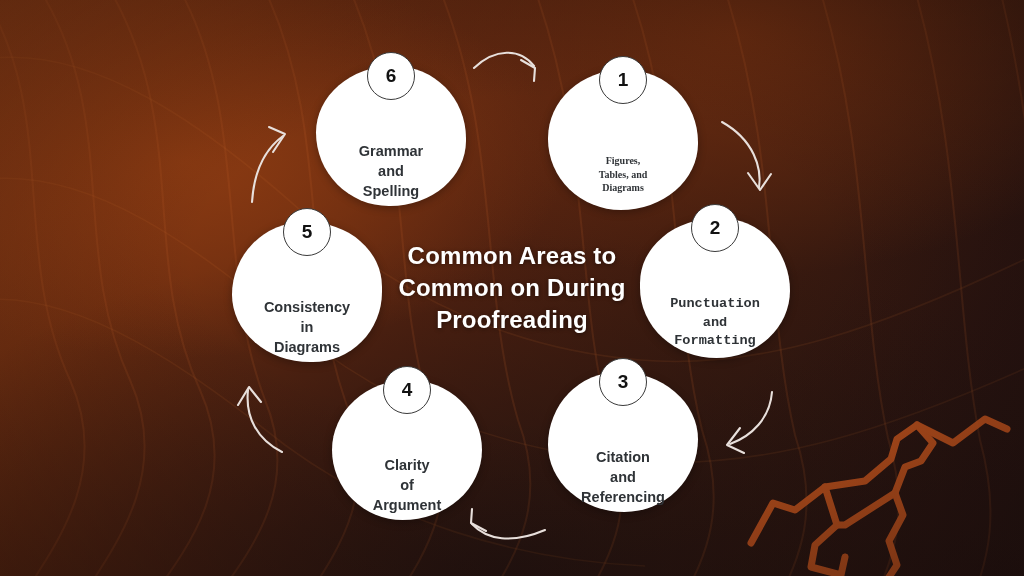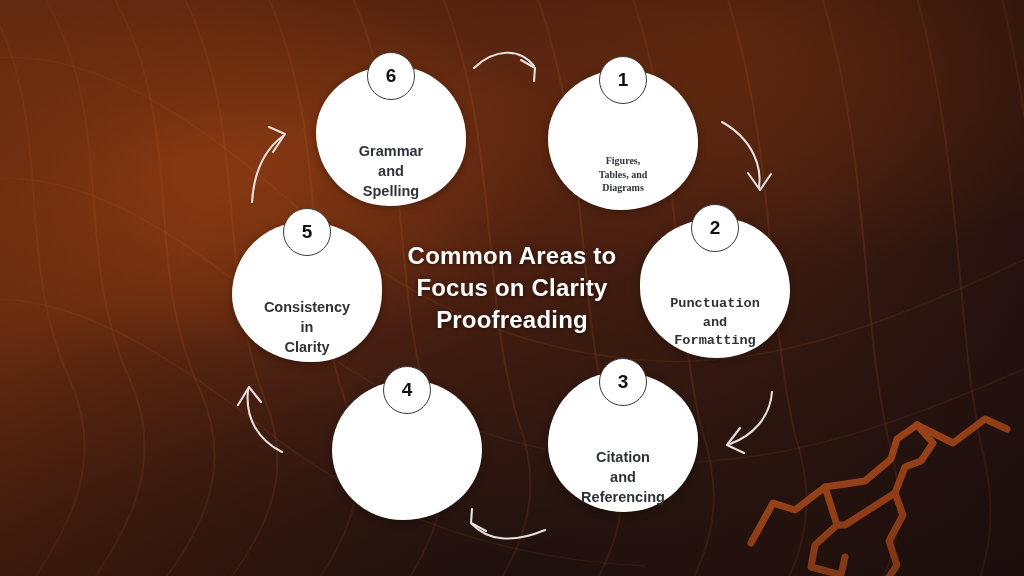--- a/index.html
+++ b/index.html
@@ -209,21 +209,21 @@
       <path class="ar" d="M238,405 L249,387 L261,402"></path>
     </g>
 
     <g>
       <path class="ar" d="M252,202 C254,172 264,150 283,136"></path>
       <path class="ar" d="M273,152 L285,134 L269,127"></path>
     </g>
   </svg>
 
   <div class="center-title">Common Areas to
-Focus on Clarity
+Common on During
 Proofreading</div>
 
   <div class="node v1" id="node-1">
     <div class="blob"></div>
     <div class="node-label">Figures,
 Tables, and
 Diagrams</div>
     <div class="badge">1</div>
   </div>
 
@@ -238,28 +238,31 @@
   <div class="node v3" id="node-3">
     <div class="blob"></div>
     <div class="node-label">Citation
 and
 Referencing</div>
     <div class="badge">3</div>
   </div>
 
   <div class="node v4" id="node-4">
     <div class="blob"></div>
+    <div class="node-label">Clarity
+of
+Argument</div>
     <div class="badge">4</div>
   </div>
 
   <div class="node v5" id="node-5">
     <div class="blob"></div>
     <div class="node-label">Consistency
 in
-Clarity</div>
+Diagrams</div>
     <div class="badge">5</div>
   </div>
 
   <div class="node v6" id="node-6">
     <div class="blob"></div>
     <div class="node-label">Grammar
 and
 Spelling</div>
     <div class="badge">6</div>
   </div>

